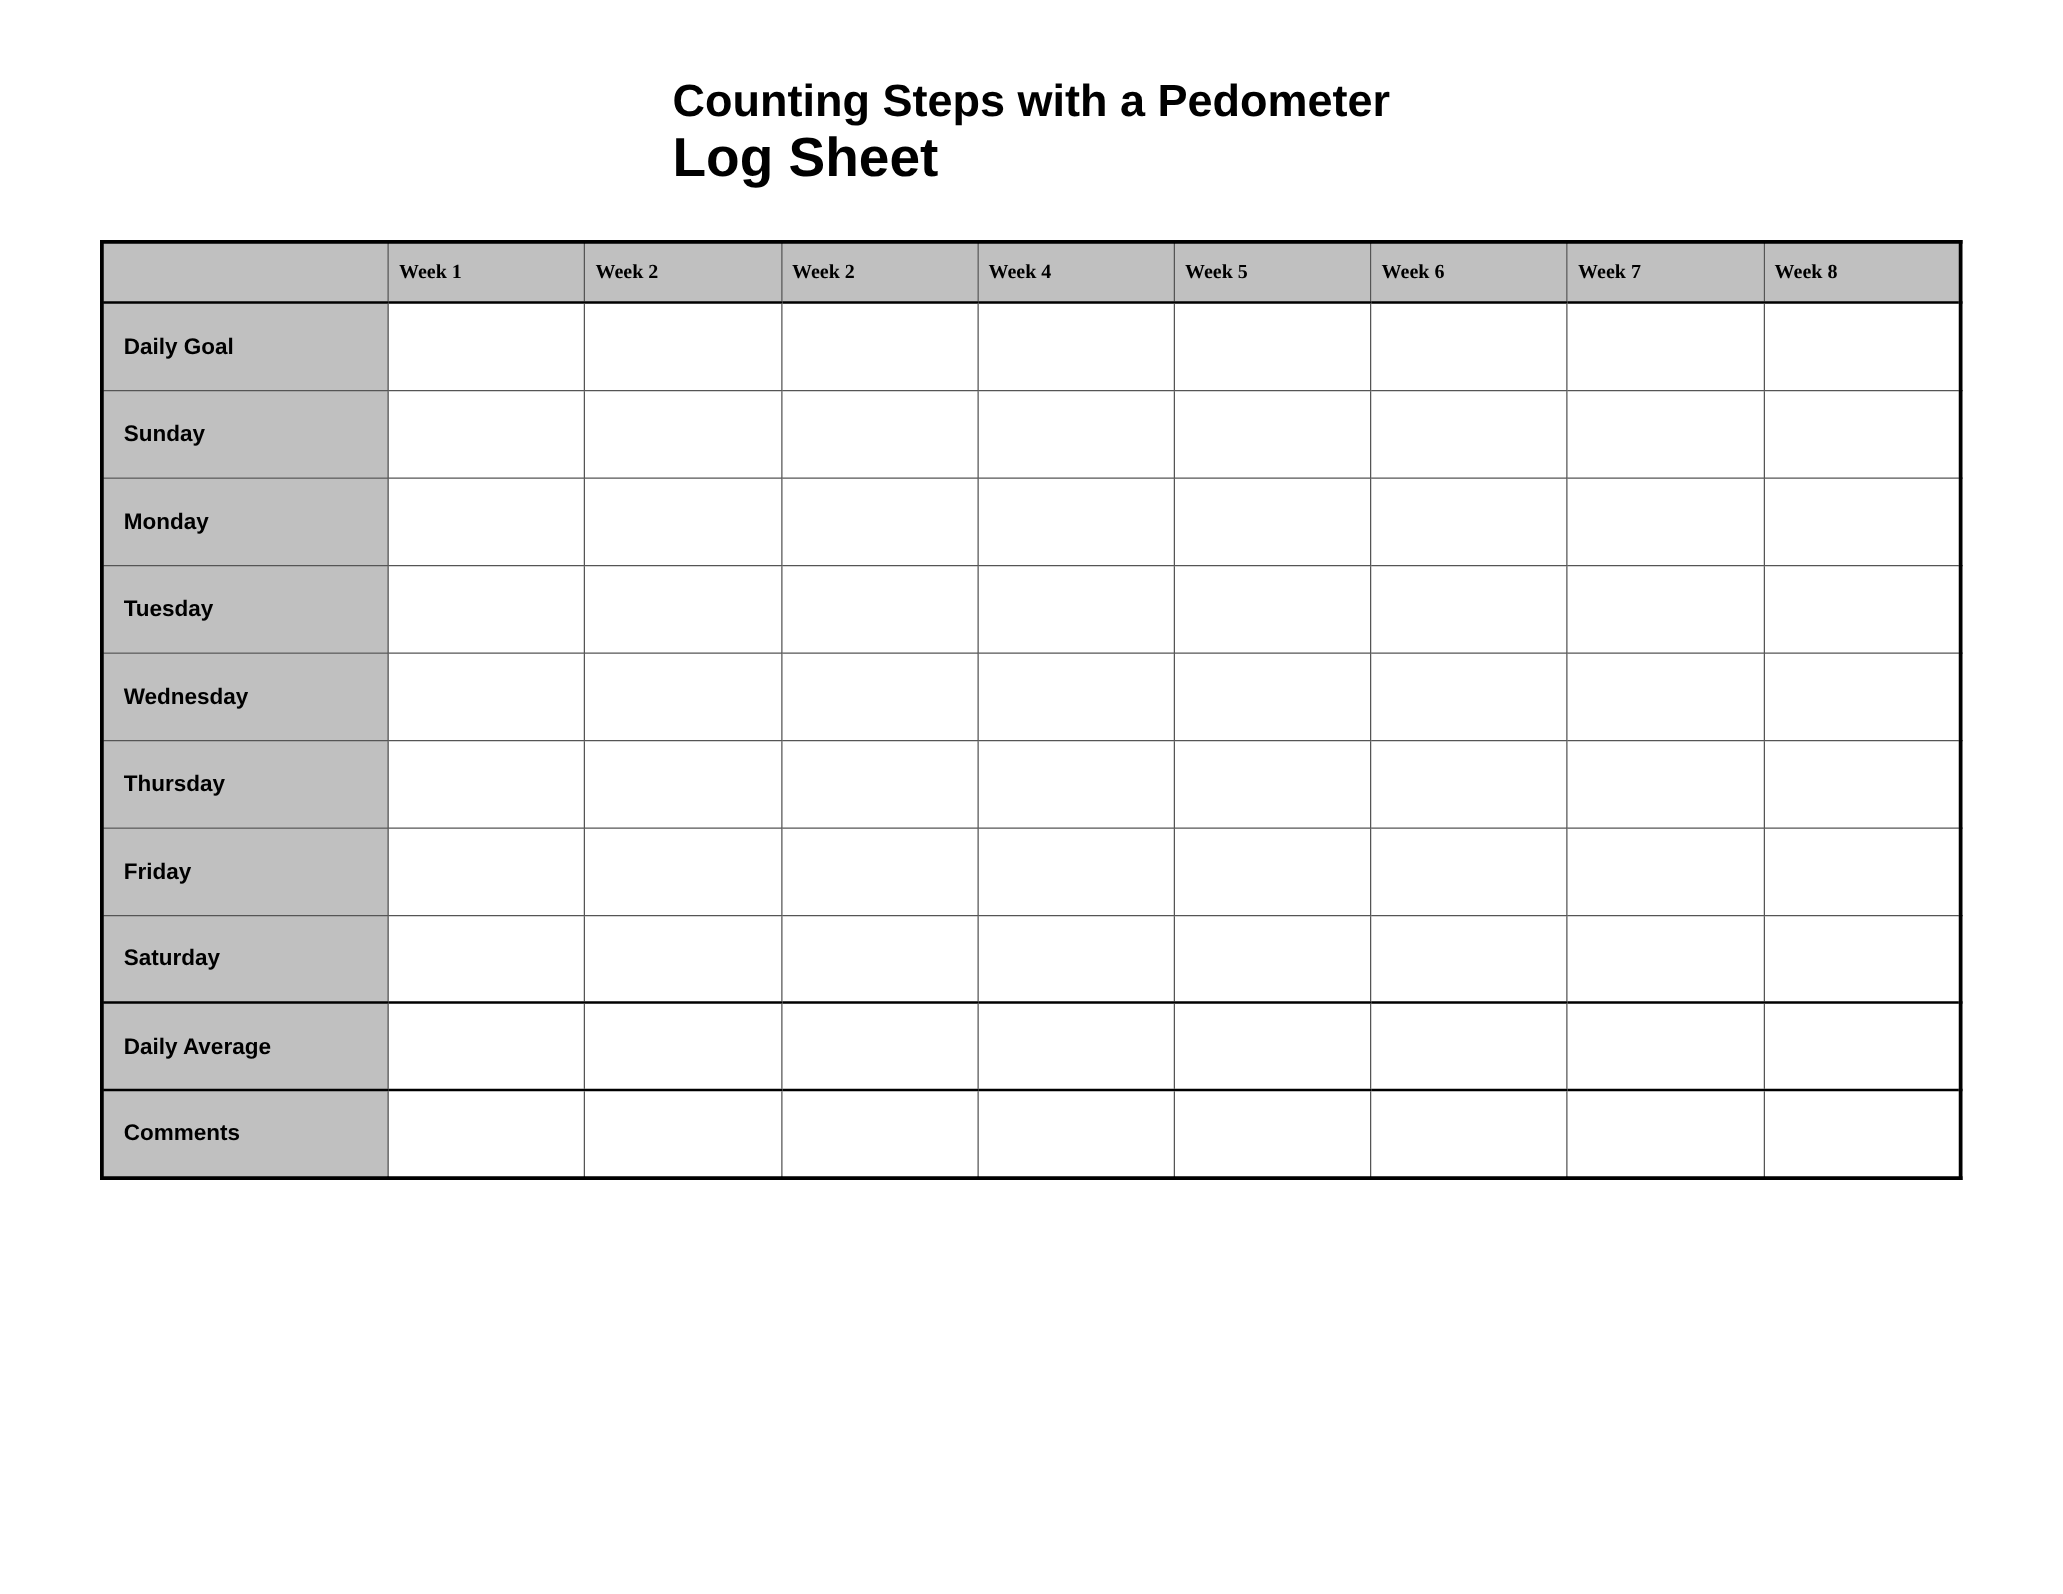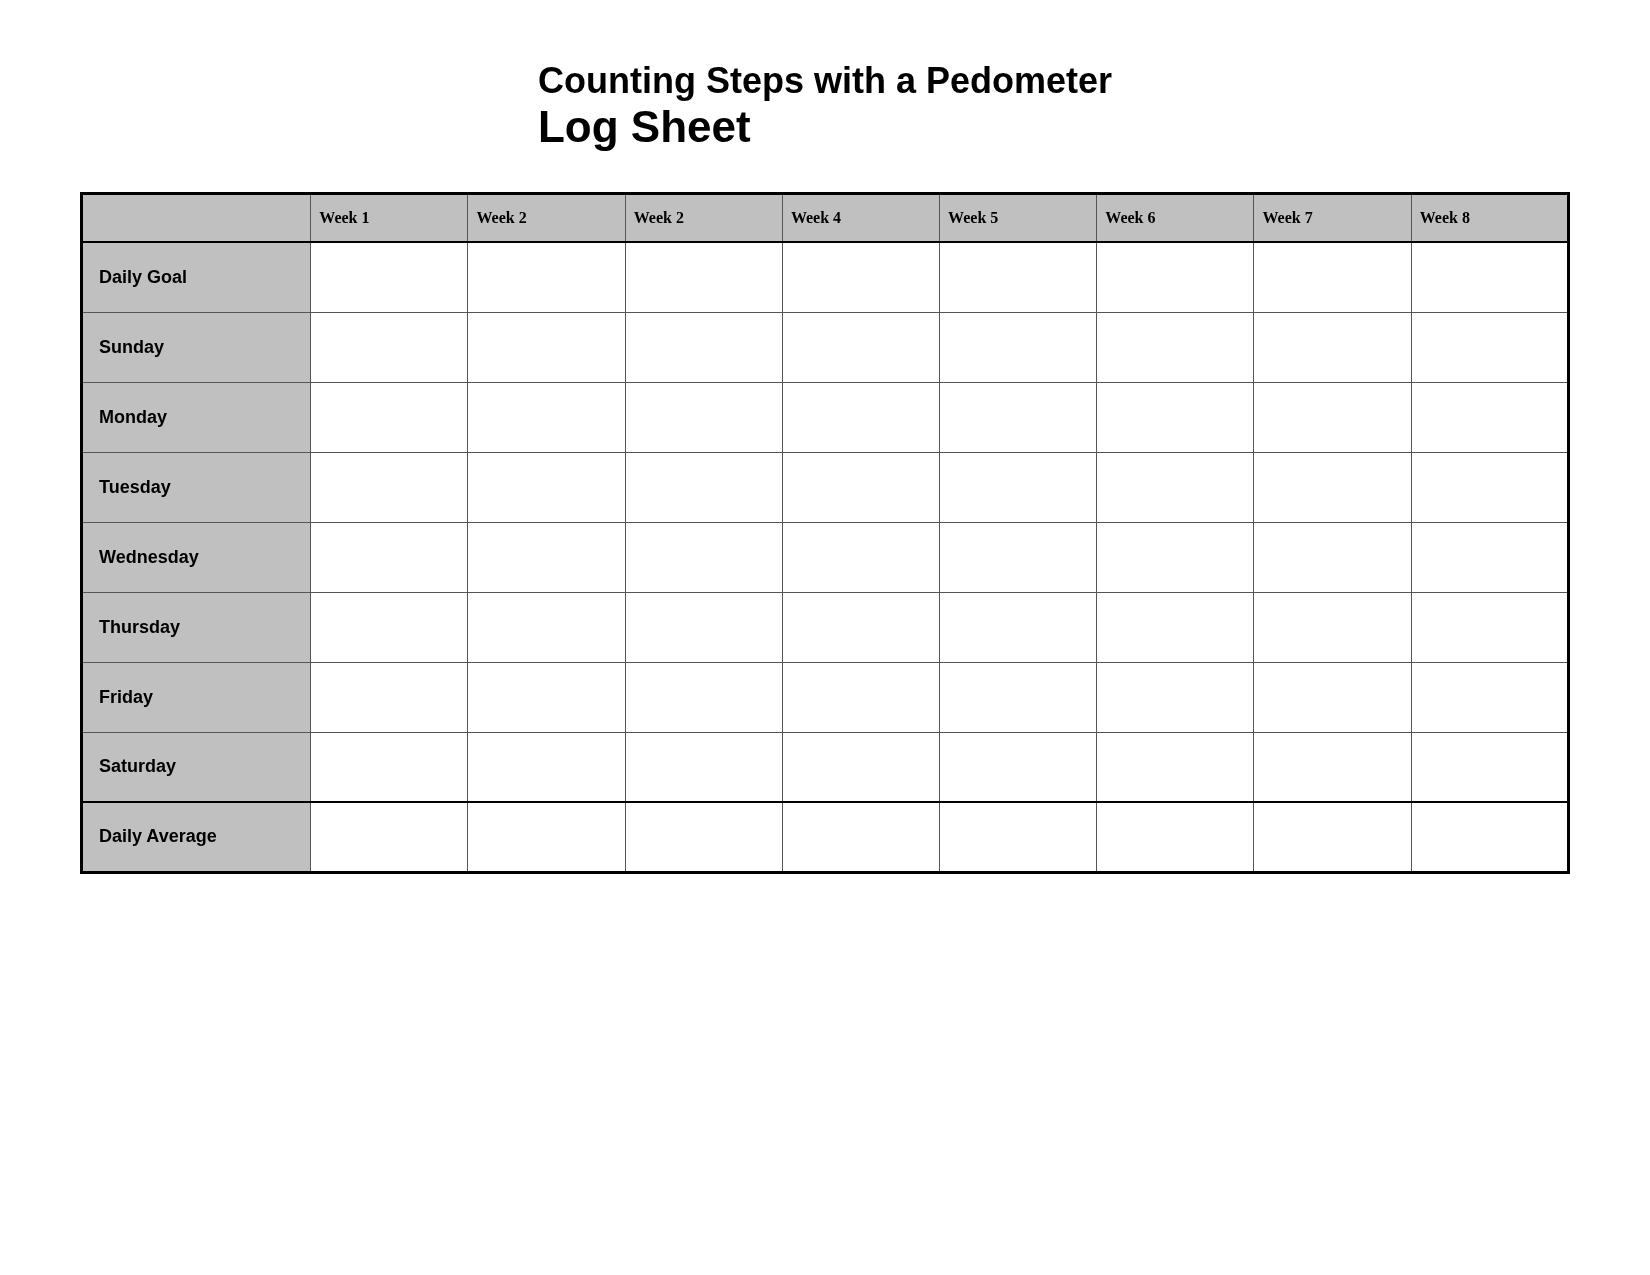--- a/index.html
+++ b/index.html
@@ -212,14 +212,25 @@
         <td>Daily Average</td>
         <td></td>
         <td></td>
         <td></td>
         <td></td>
         <td></td>
         <td></td>
         <td></td>
         <td></td>
       </tr>
+      <tr class="data-row thick-top">
+        <td>Comments</td>
+        <td></td>
+        <td></td>
+        <td></td>
+        <td></td>
+        <td></td>
+        <td></td>
+        <td></td>
+        <td></td>
+      </tr>
     </tbody>
 </table>
 
 </body></html>

